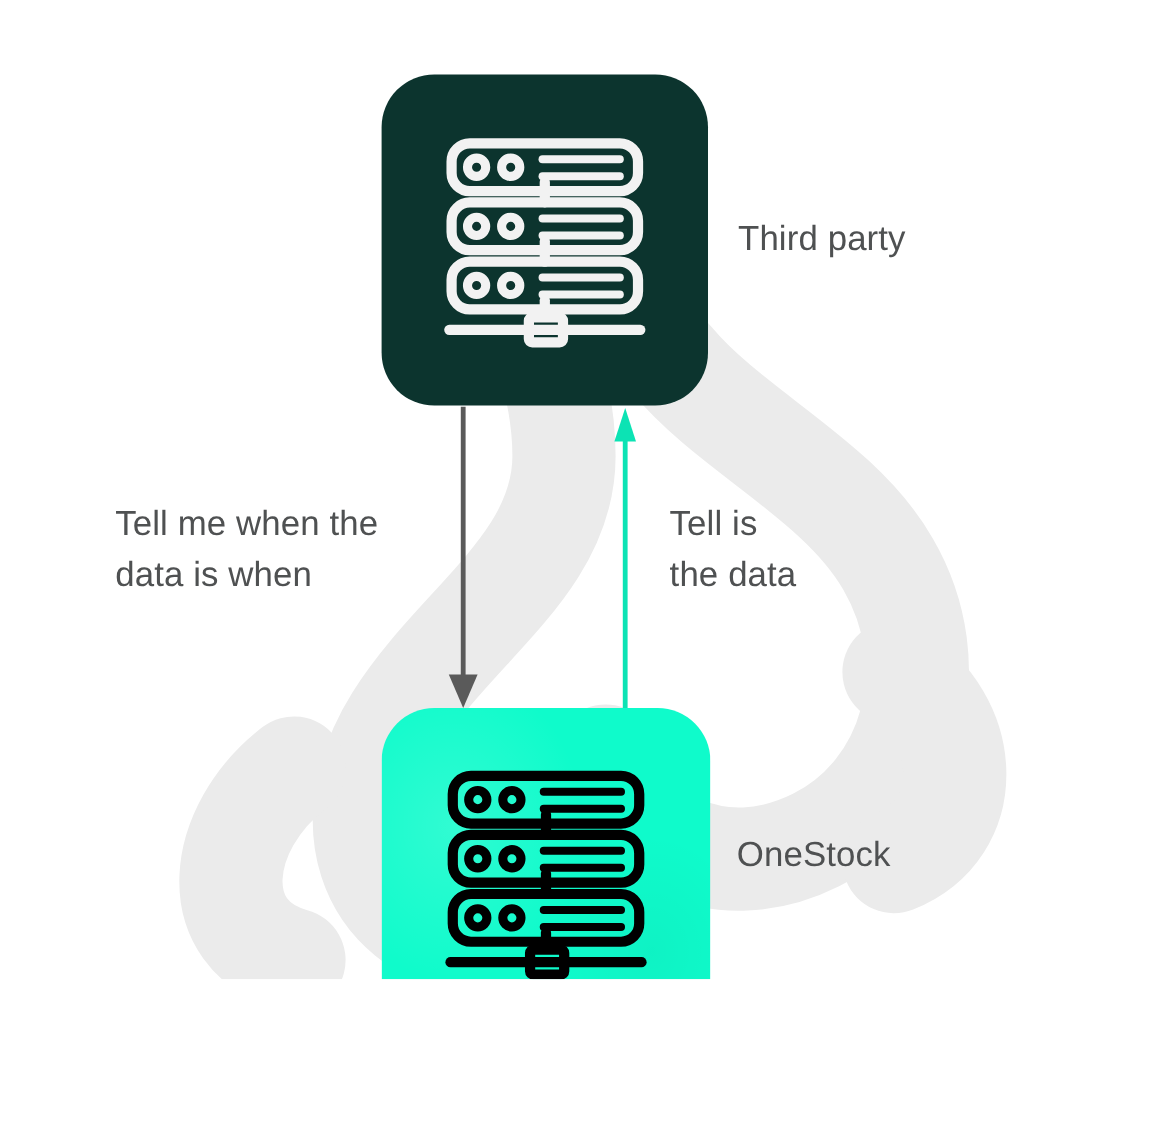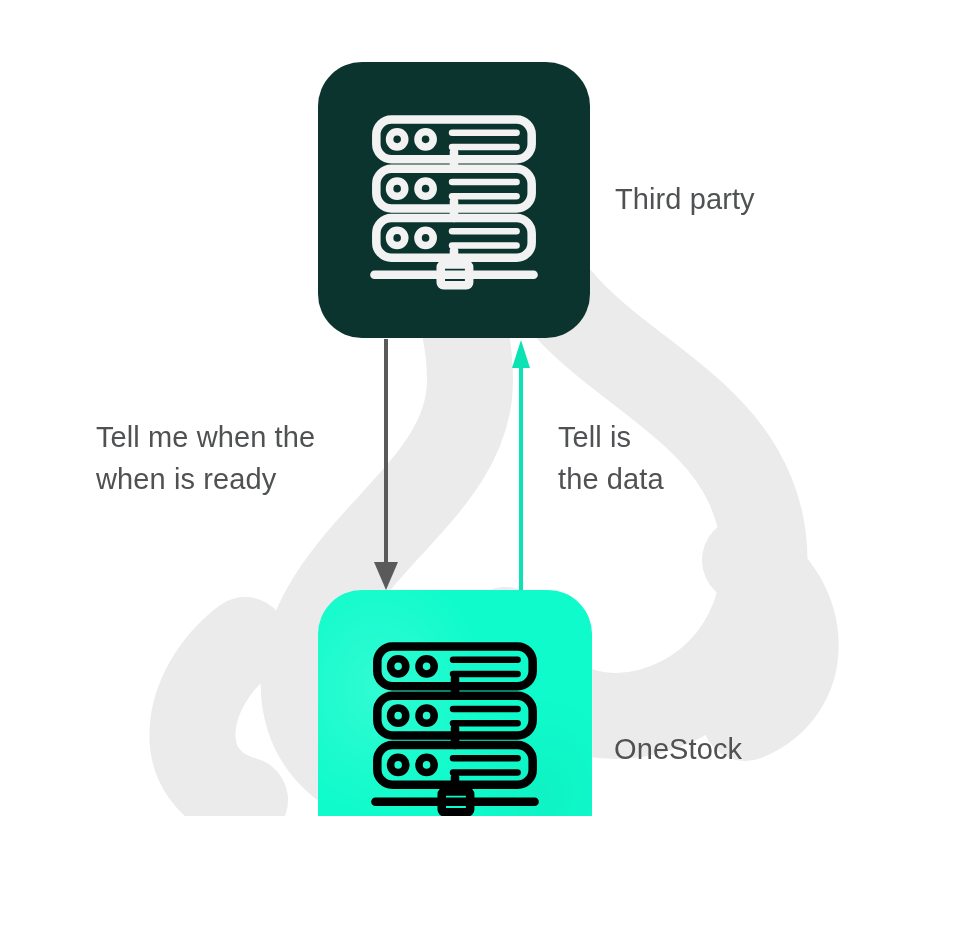--- a/index.html
+++ b/index.html
@@ -84,21 +84,20 @@
     letter-spacing: 0.1px;
     white-space: pre-line;
   }
   .label.third-party-label {
     left: 615px;
     top: 178px;
   }
   .label.onestock-label {
     left: 614px;
     top: 692px;
-    margin-top: 36px;
   }
   .label.request-label {
     left: 96px;
     top: 416px;
     width: 290px;
   }
   .label.response-label {
     left: 558px;
     top: 416px;
     width: 200px;
@@ -209,18 +208,18 @@
         <line x1="98" y1="143" x2="166" y2="143"></line>
       </g>
     </svg>
   </div>
 
   <div class="label third-party-label">Third party</div>
 
   <div class="label onestock-label">OneStock</div>
 
   <div class="label request-label">Tell me when the
-when is ready</div>
+data is when</div>
 
   <div class="label response-label">Tell is
 the data</div>
 
 </div>
 
 </body></html>

